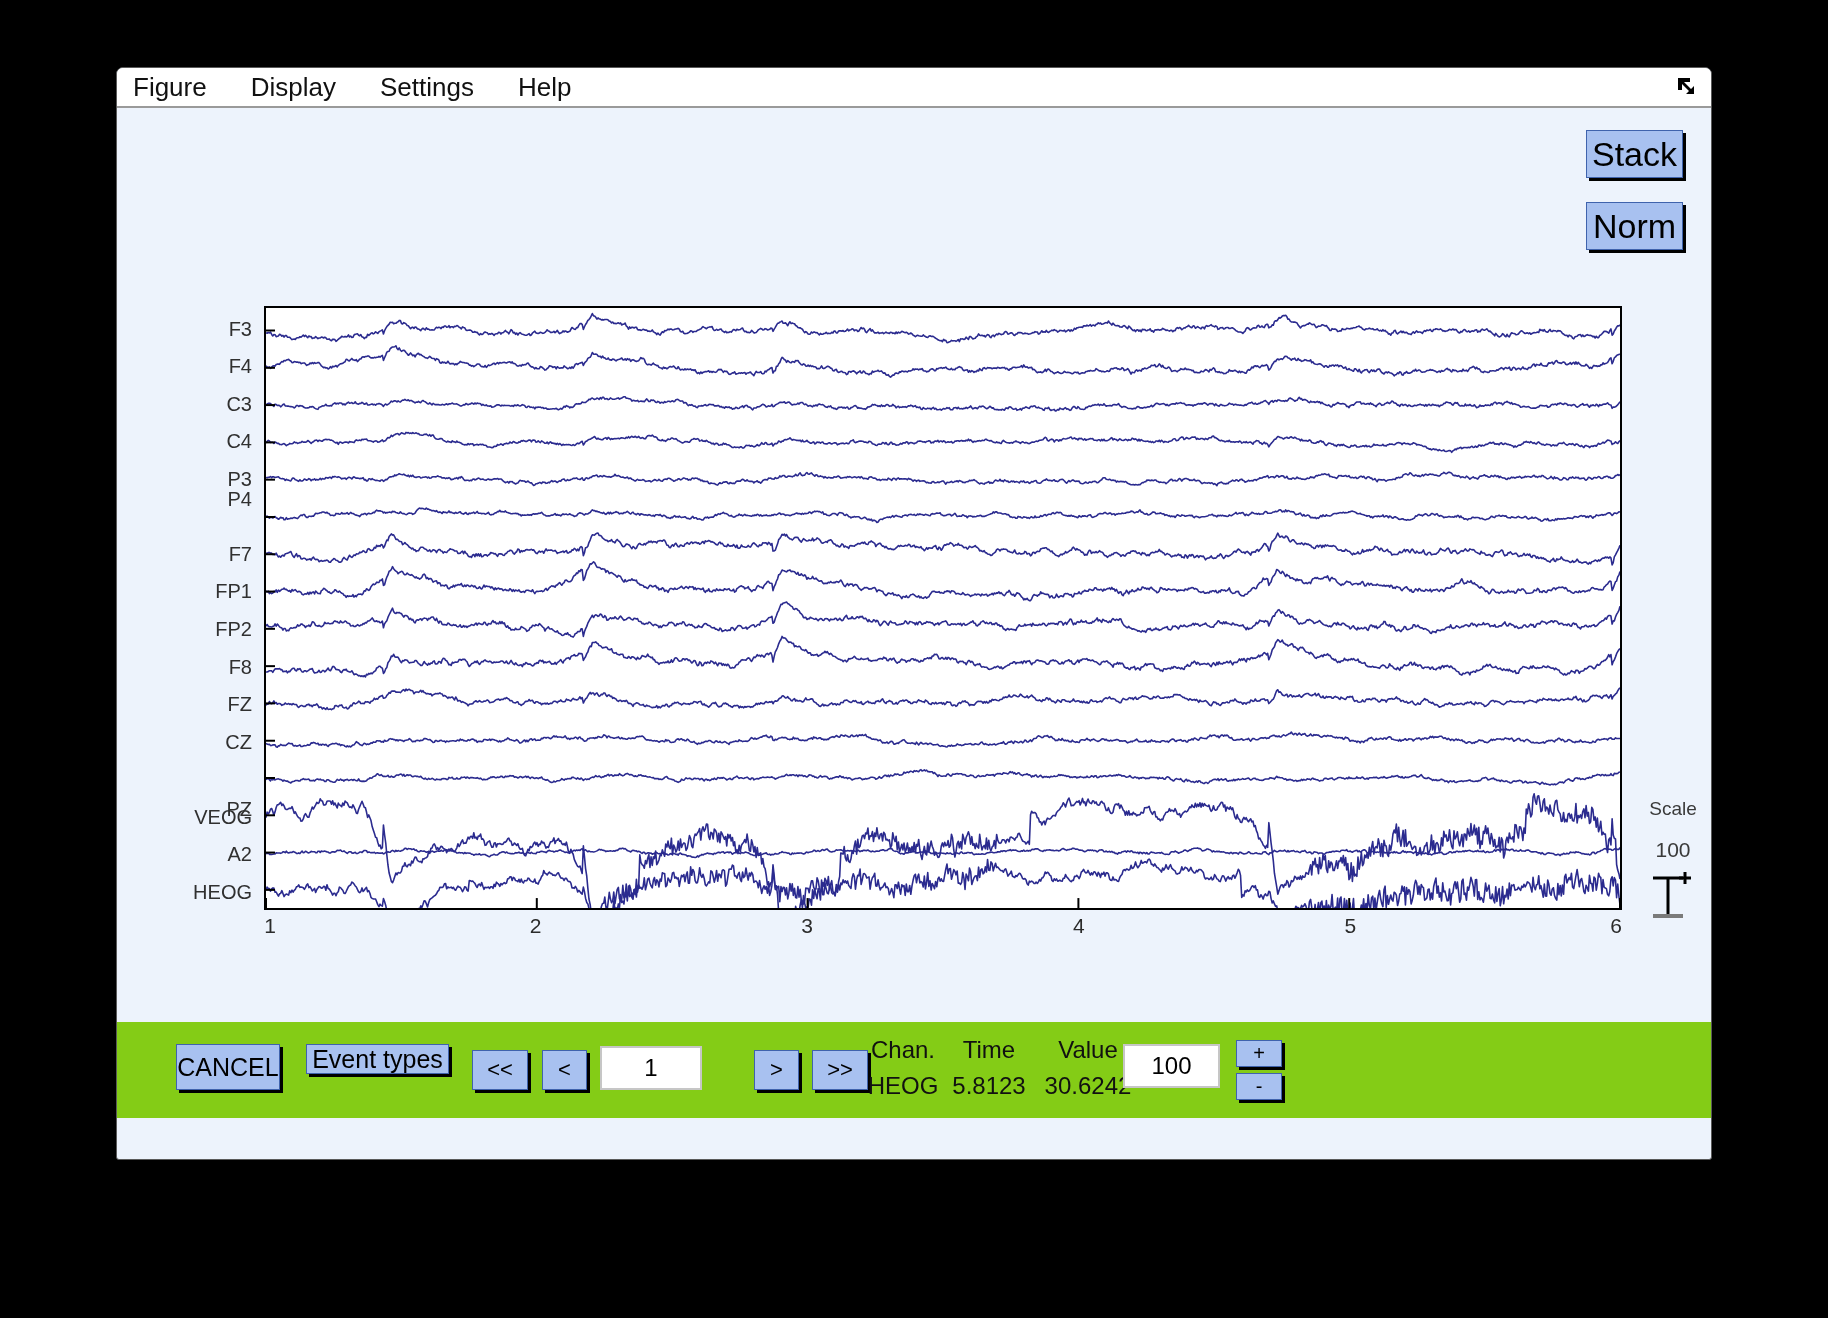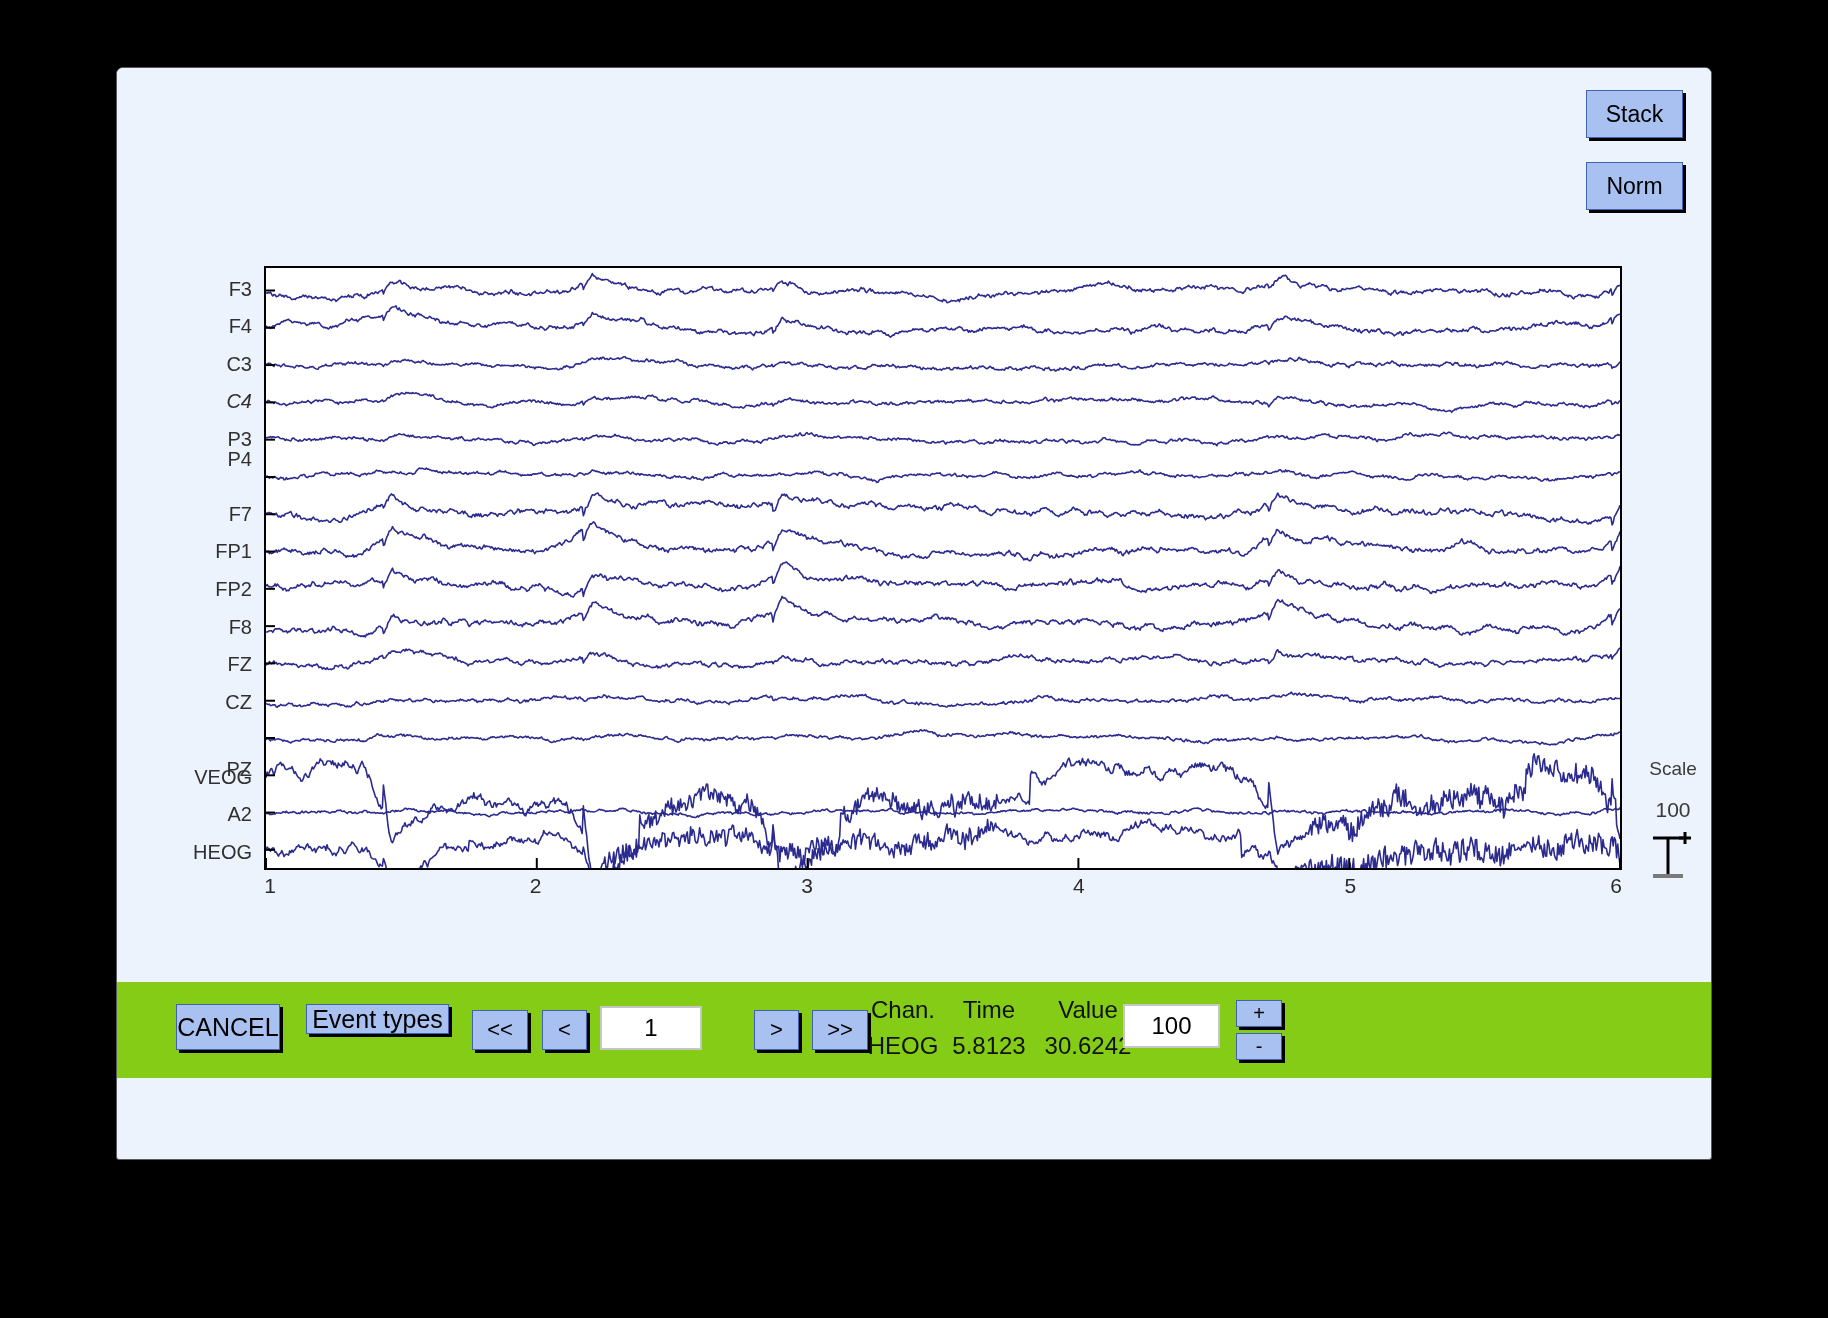--- a/index.html
+++ b/index.html
@@ -94,21 +94,21 @@
     position: relative;
     height: 1010px;
     background: #edf3fc;
   }
 
   
   .btn {
     background: #a8c1f0;
     border: 1px solid #3f63ad;
     color: #000;
-    font-size: 23px;
+    font-size: 34px;
     text-align: center;
     box-shadow: 3px 3px 0 0 #000;
     cursor: pointer;
     user-select: none;
     display: flex;
     align-items: center;
     justify-content: center;
     font-family: "Liberation Sans", sans-serif;
   }
   #btn-stack { position: absolute; right: 28px; top: 22px;  width: 97px; height: 48px; }
@@ -209,31 +209,40 @@
   }
   #readout .hdr { text-align: center; }
   #readout .val { text-align: center; }
 </style>
 </head>
 <body>
 
 <div id="window">
 
 
+  <div id="menubar">
+    <div class="menu-item">Figure</div>
+    <div class="menu-item">Display</div>
+    <div class="menu-item">Settings</div>
+    <div class="menu-item">Help</div>
+    <svg id="resize-hint" viewBox="0 0 22 22">
+      <path d="M3 3 L15 3 L15 7 L9 7 L16 14 L19 11 L19 19 L11 19 L14 16 L7 9 L7 15 L3 15 Z" fill="#000"></path>
+    </svg>
+  </div>
 
   <div id="figure">
 
     <div class="btn" id="btn-stack">Stack</div>
     <div class="btn" id="btn-norm">Norm</div>
 
     <div id="chan-labels">
         <div class="chan" style="top: 22.65px;">F3</div>
         <div class="chan" style="top: 60.2188px;">F4</div>
         <div class="chan" style="top: 97.7272px;">C3</div>
-        <div class="chan" style="top: 135.296px; font-style: italic;">C4</div>
+        <div class="chan" style="top: 135.296px;">C4</div>
         <div class="chan" style="top: 172.804px;">P3</div>
         <div class="chan" style="top: 193px;">P4</div>
         <div class="chan" style="top: 247.882px;">F7</div>
         <div class="chan" style="top: 285.45px;">FP1</div>
         <div class="chan" style="top: 322.959px;">FP2</div>
         <div class="chan" style="top: 360.528px;">F8</div>
         <div class="chan" style="top: 398.036px;">FZ</div>
         <div class="chan" style="top: 435.605px;">CZ</div>
         <div class="chan" style="top: 473.113px; margin-top: 30px;">PZ</div>
         <div class="chan" style="top: 510.682px;">VEOG</div>

